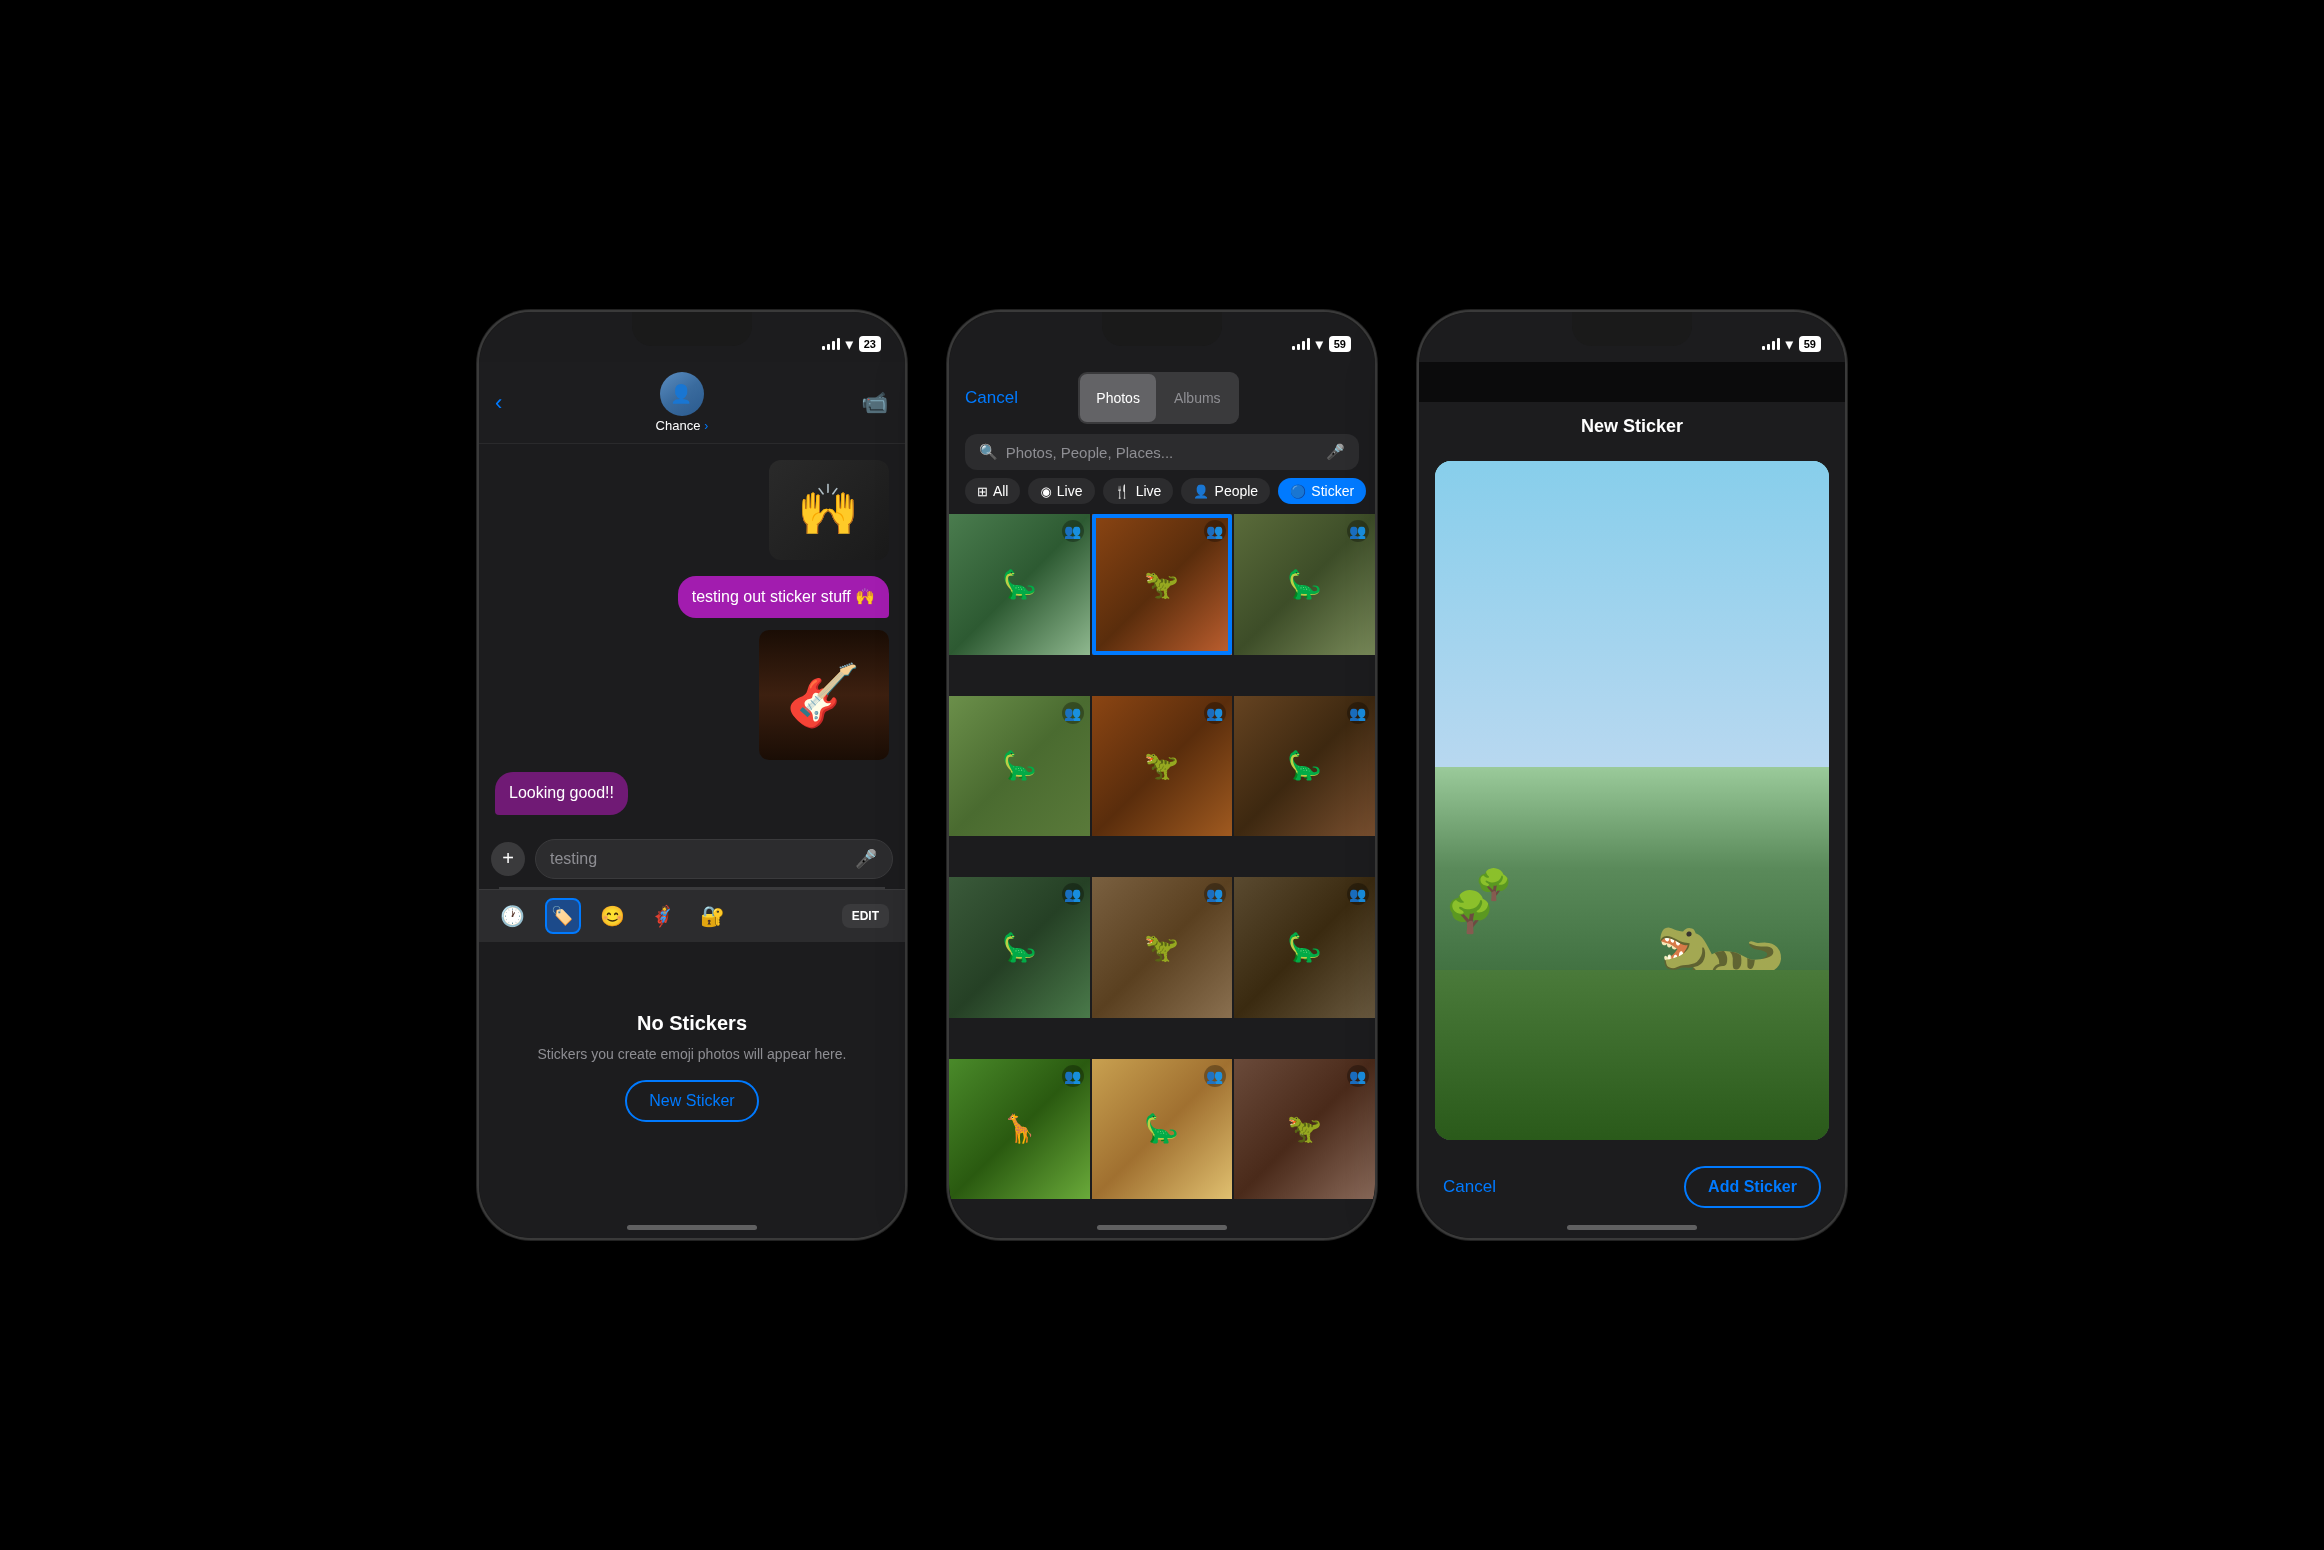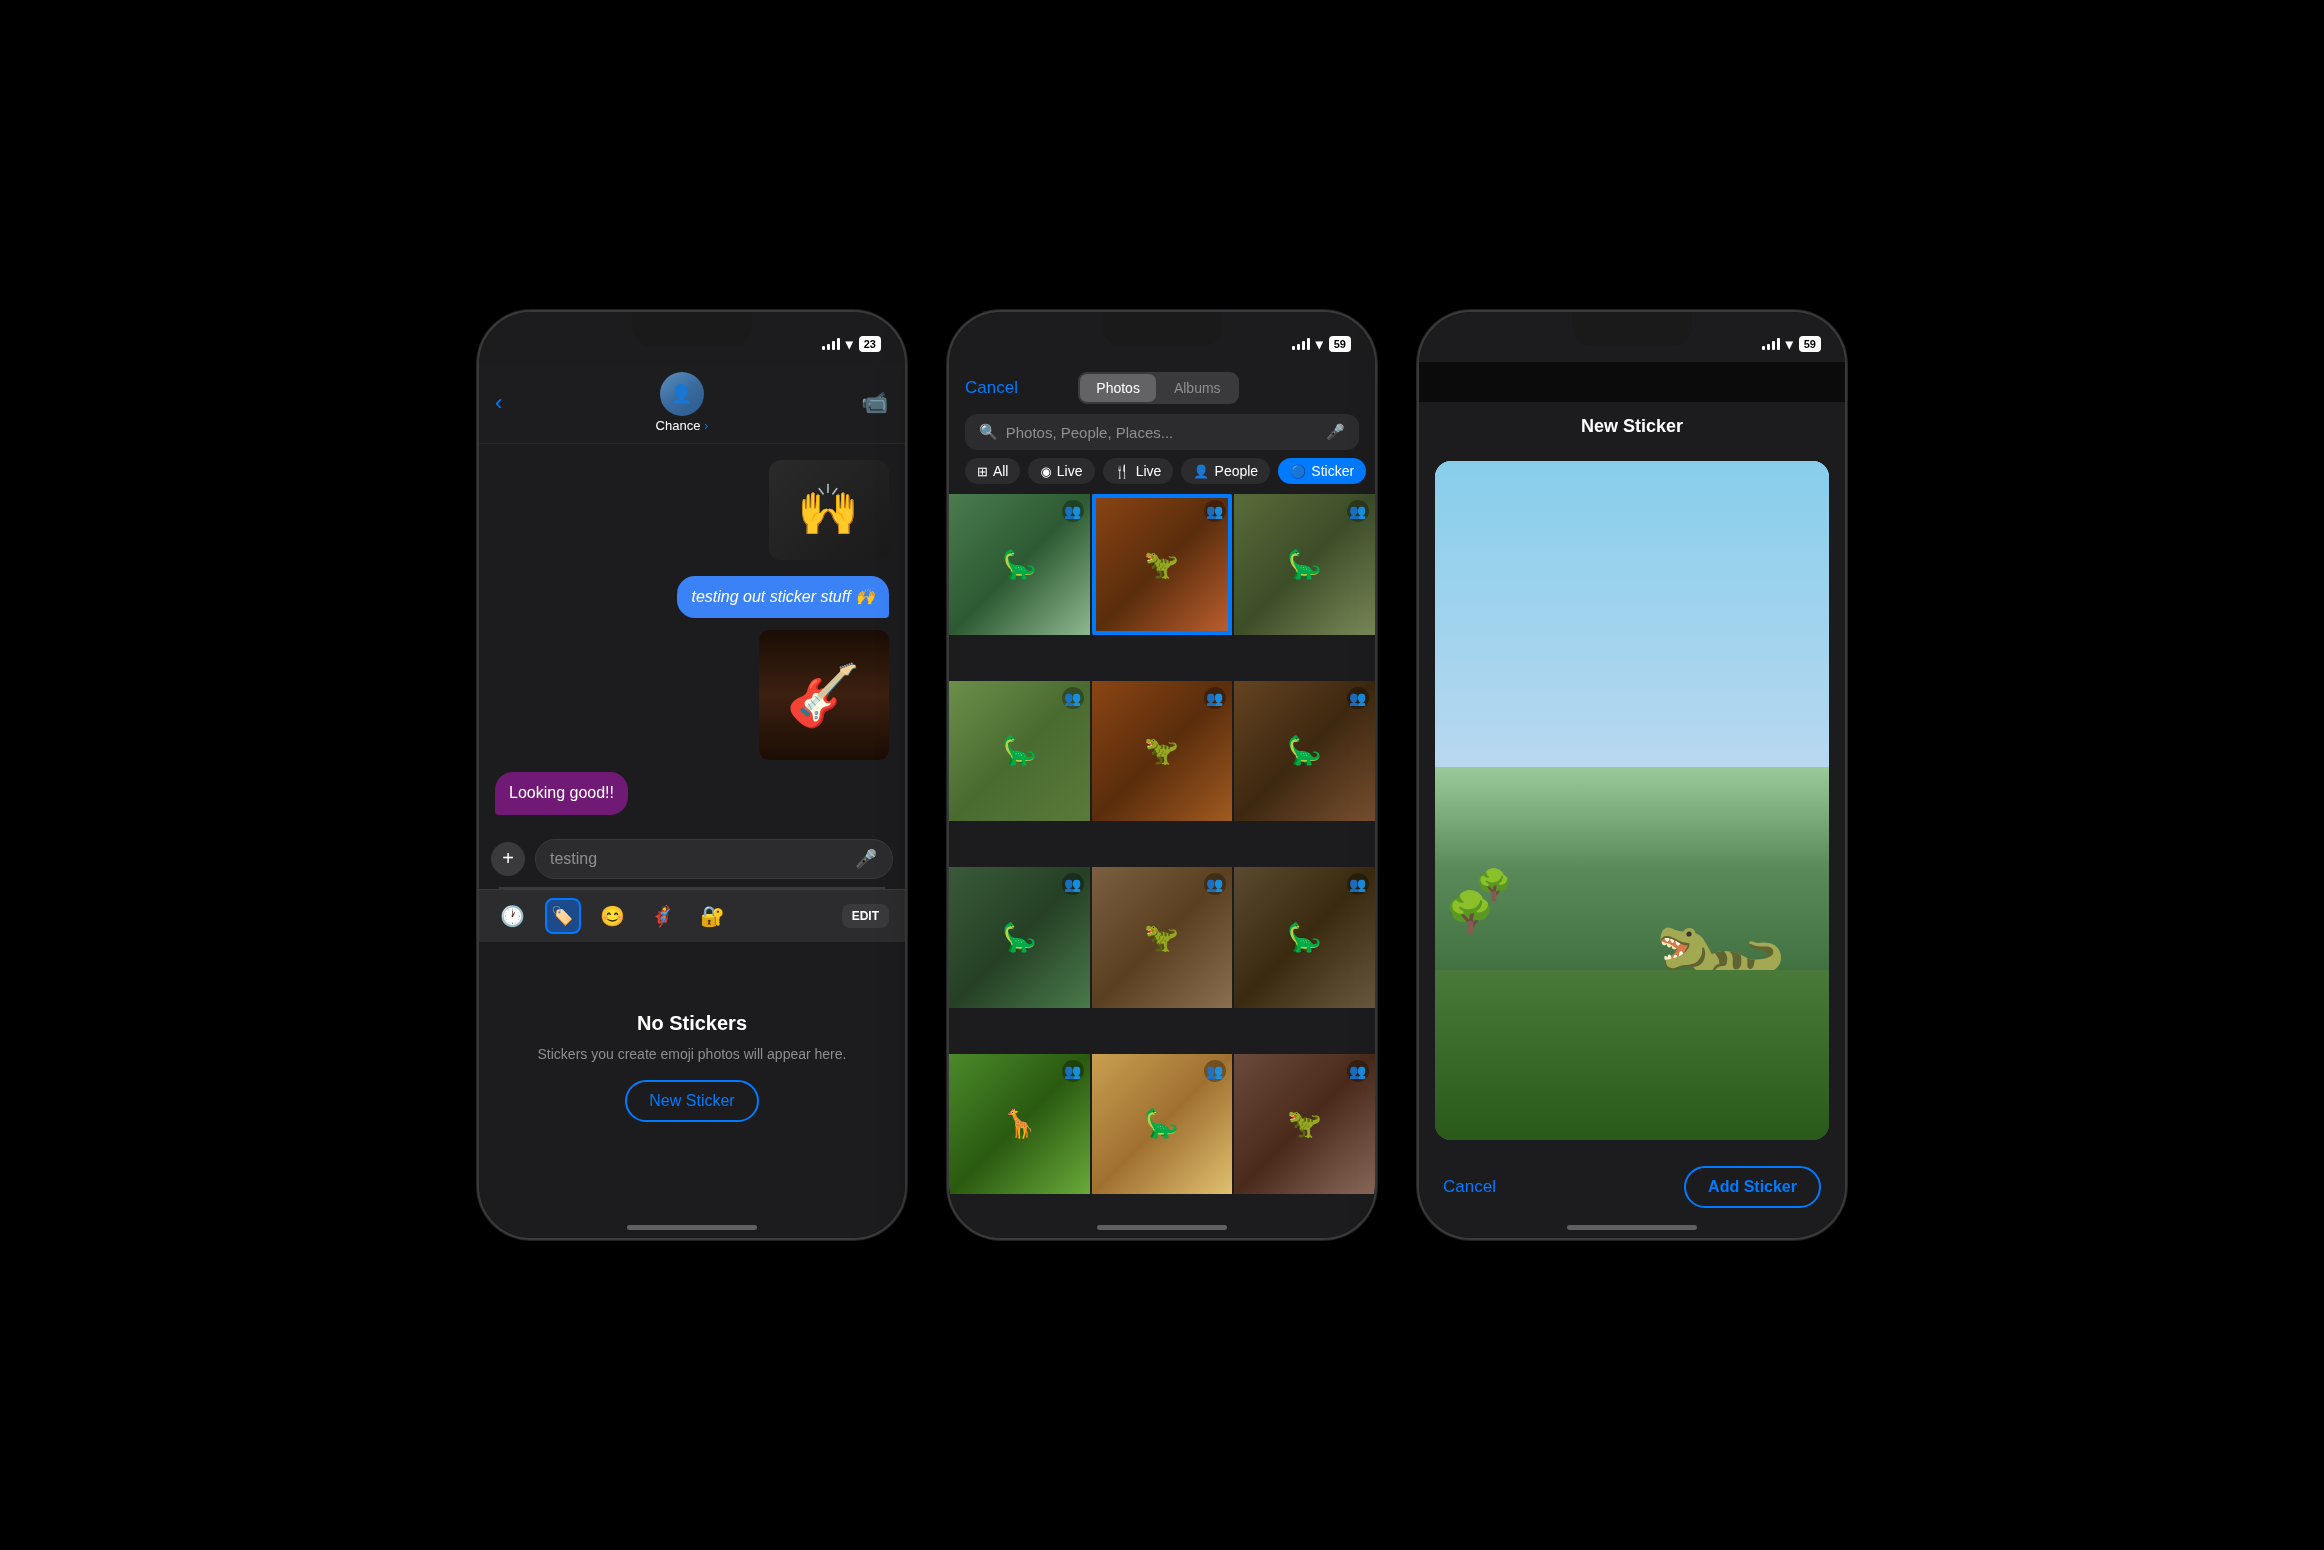--- a/index.html
+++ b/index.html
@@ -127,25 +127,24 @@
       flex: 1;
     }
     .message-bubble {
       max-width: 80%;
       padding: 10px 14px;
       border-radius: 18px;
       font-size: 16px;
       line-height: 1.4;
     }
     .msg-sent {
-      background: #3b82f6;
+      background: #a21caf;
       color: #fff;
       align-self: flex-end;
       border-bottom-right-radius: 4px;
-      font-style: italic;
     }
     .msg-received {
       background: #701a75;
       color: #fff;
       align-self: flex-start;
       border-bottom-left-radius: 4px;
     }
 
     .message-input-row {
       display: flex;
@@ -249,21 +248,21 @@
     }
     .cancel-btn { color: #007AFF; font-size: 17px; }
     .seg-control {
       display: flex;
       background: #3a3a3c;
       border-radius: 9px;
       padding: 2px;
       gap: 2px;
     }
     .seg-option {
-      padding: 6px 16px;
+      padding: 16px 16px;
       border-radius: 7px;
       font-size: 14px;
       font-weight: 500;
       color: #8e8e93;
     }
     .seg-option.active {
       background: #636366;
       color: #fff;
     }
     .search-bar {

